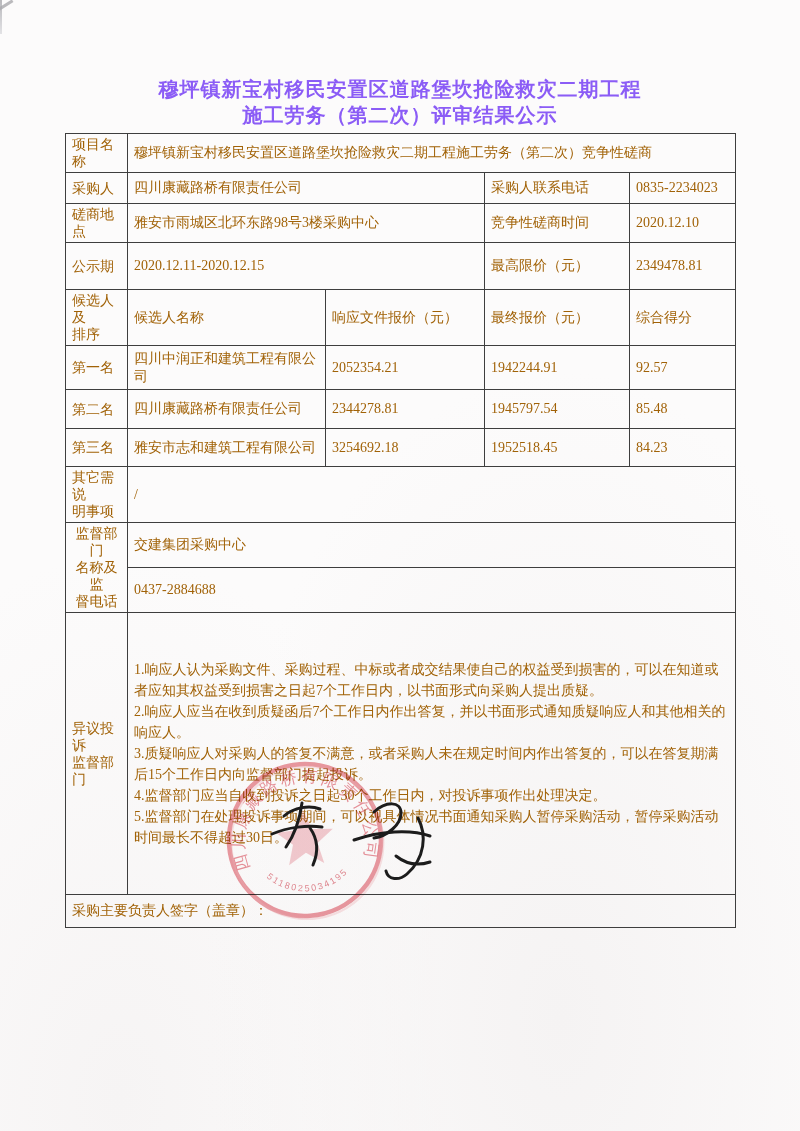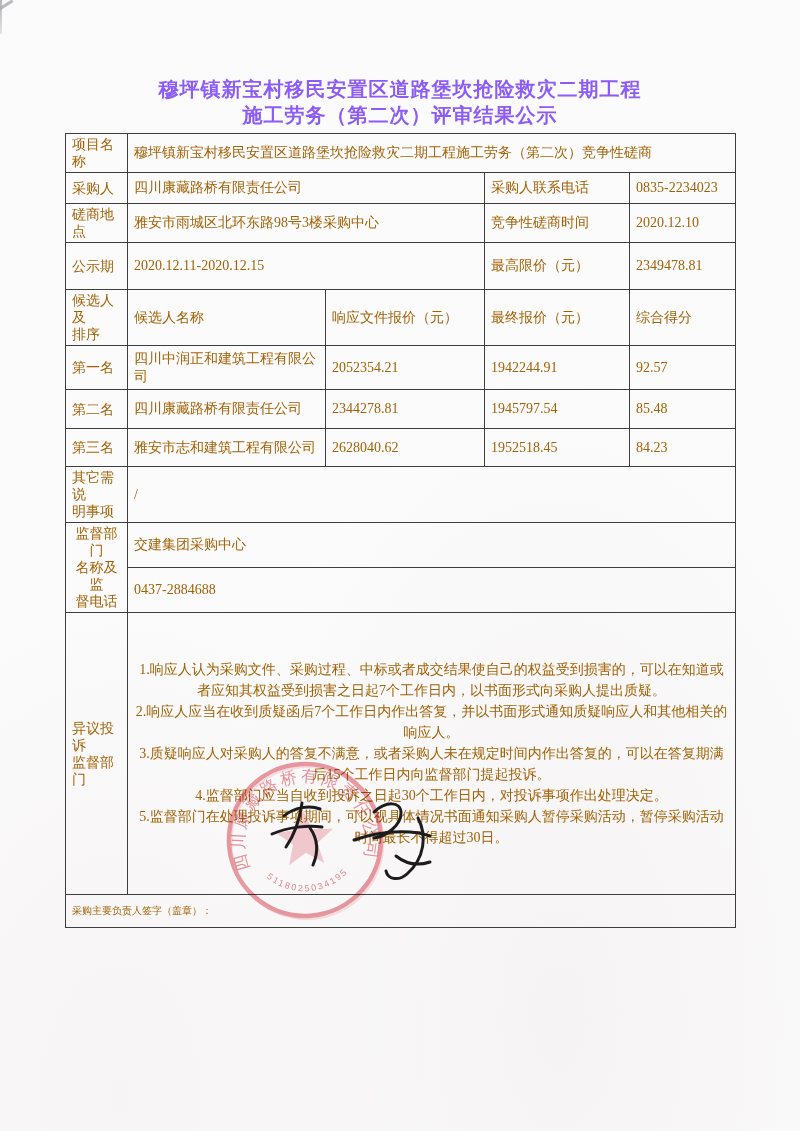--- a/index.html
+++ b/index.html
@@ -37,22 +37,22 @@
   }
   table.main td {
     border:1.6px solid #3e3e3e;
     padding:2px 6px;
     vertical-align:middle;
     overflow:hidden;
   }
   td.lab { padding:2px 3px 2px 4px; white-space:pre-line; line-height:17px; }
   td.lab-c { text-align:center; }
   .c { text-align:left; }
-  .notes p { line-height:21px; text-align:center;font-family:Liberation Serif, serif; }
-  .sig-cell { font-size:10px; }
+  .notes p { line-height:21px; text-align:left;font-family:Liberation Serif, serif; }
+  .sig-cell { font-size:14px; }
   .seal-wrap {
     position:absolute; left:205px; top:740px; width:200px; height:200px;
     mix-blend-mode:multiply; pointer-events:none;
   }
   .sign-wrap {
     position:absolute; left:248px; top:792px; width:230px; height:95px;
     pointer-events:none;
   }
 </style>
 </head>
@@ -121,21 +121,21 @@
     <td class="lab">第二名</td>
     <td>四川康藏路桥有限责任公司</td>
     <td class="c">2344278.81</td>
     <td class="c">1945797.54</td>
     <td class="c">85.48</td>
   </tr>
 
   <tr style="height:38px">
     <td class="lab">第三名</td>
     <td>雅安市志和建筑工程有限公司</td>
-    <td class="c">2628040.62</td>
+    <td class="c">3254692.18</td>
     <td class="c">1952518.45</td>
     <td class="c">84.23</td>
   </tr>
 
   <tr style="height:38px">
     <td class="lab">其它需说
 明事项</td>
     <td colspan="4" class="c">/</td>
   </tr>
 

